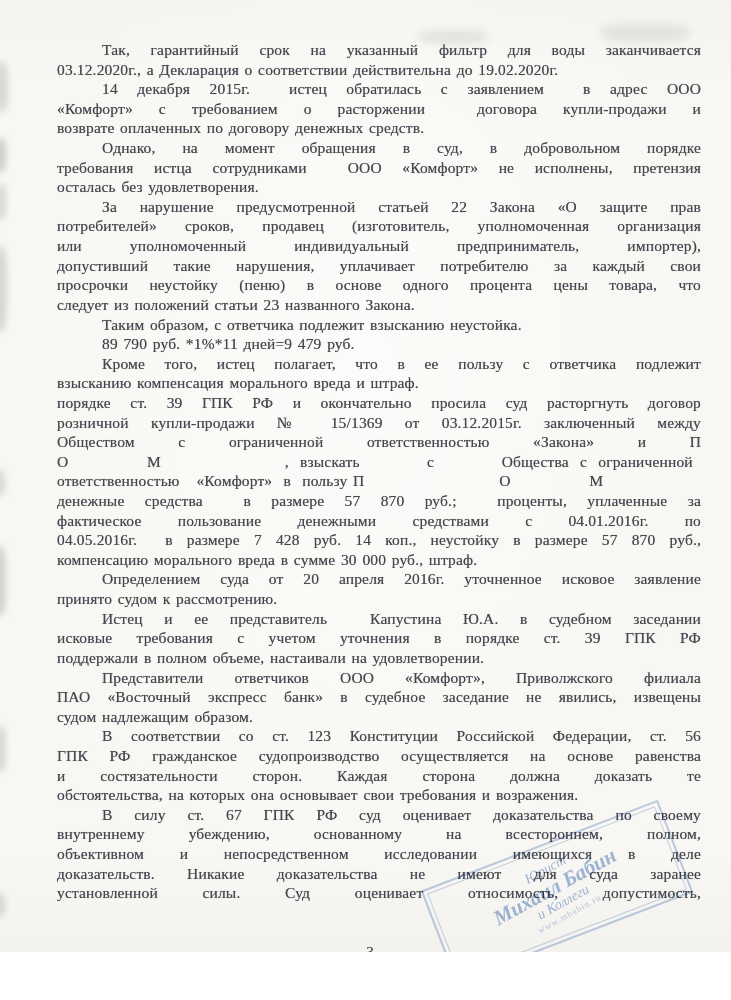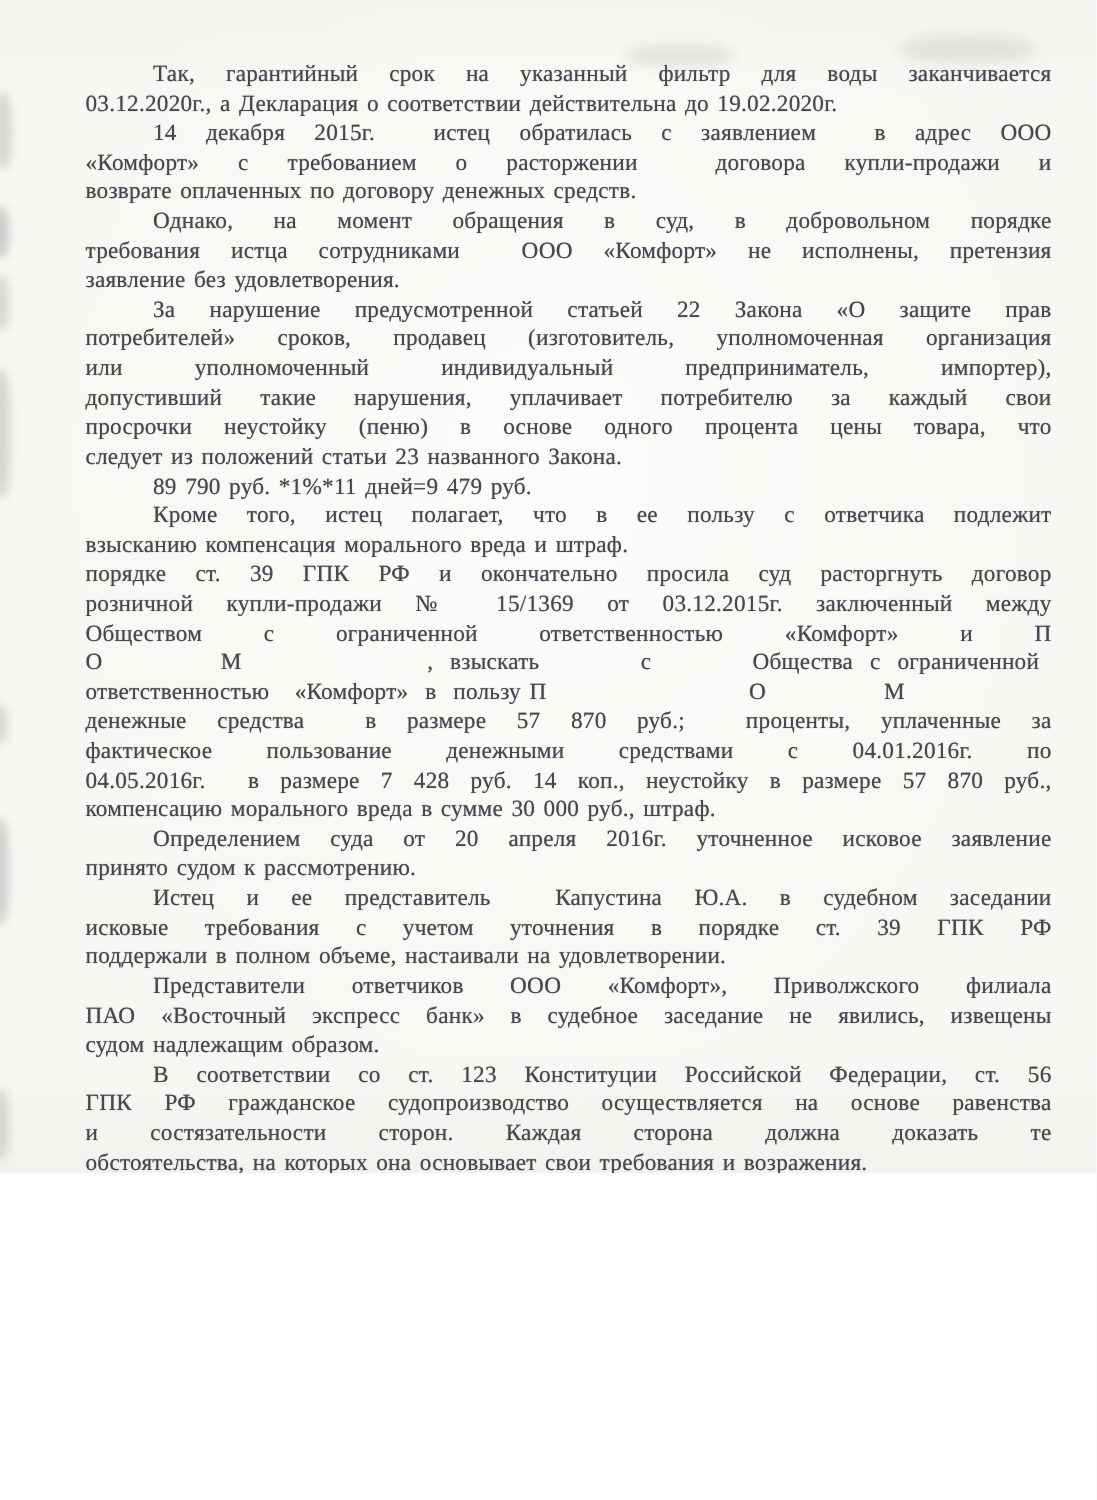--- a/index.html
+++ b/index.html
@@ -1,19 +1,19 @@
 <!DOCTYPE html>
 <html><head>
 <meta charset="utf-8">
 <style>
   html,body { margin:0; padding:0; }
   #page {
     position: relative;
     width: 731px;
-    height: 782px;
+    height: 952px;
     background:
       radial-gradient(ellipse at 50% 40%, rgba(255,255,255,.55), rgba(255,255,255,0) 70%),
       linear-gradient(180deg, #f4f3ef 0%, #f8f7f3 8%, #f8f7f3 90%, #f3f2ee 100%);
     background-color: #f7f6f2;
     overflow: hidden;
     font-family: "Liberation Serif", "DejaVu Serif", serif;
   }
   #doc-text {
     position: absolute;
     left: 57px;
@@ -109,33 +109,34 @@
 <div id="page">
 
   <div id="doc-text">
       <div class="line ind">Так, гарантийный срок на указанный фильтр для воды заканчивается</div>
       <div class="line end">03.12.2020г., а Декларация о соответствии действительна до 19.02.2020г.</div>
       <div class="line ind">14 декабря 2015г.&nbsp; истец обратилась с заявлением&nbsp; в адрес ООО</div>
       <div class="line">«Комфорт» с требованием о расторжении&nbsp; договора купли-продажи и</div>
       <div class="line end">возврате оплаченных по договору денежных средств.</div>
       <div class="line ind">Однако, на момент обращения в суд, в добровольном порядке</div>
       <div class="line">требования истца сотрудниками&nbsp; ООО «Комфорт» не исполнены, претензия</div>
-      <div class="line end">заявление без удовлетворения.</div>
+      <div class="line end">осталась без удовлетворения.</div>
       <div class="line ind">За нарушение предусмотренной статьей 22 Закона «О защите прав</div>
       <div class="line">потребителей» сроков, продавец (изготовитель, уполномоченная организация</div>
       <div class="line">или уполномоченный индивидуальный предприниматель, импортер),</div>
       <div class="line">допустивший такие нарушения, уплачивает потребителю за каждый свои</div>
       <div class="line">просрочки неустойку (пеню) в основе одного процента цены товара, что</div>
       <div class="line end">следует из положений статьи 23 названного Закона.</div>
+      <div class="line ind end">Таким образом, с ответчика подлежит взысканию неустойка.</div>
       <div class="line ind end">89 790 руб. *1%*11 дней=9 479 руб.</div>
       <div class="line ind">Кроме того, истец полагает, что в ее пользу с ответчика подлежит</div>
       <div class="line end">взысканию компенсация морального вреда и штраф.</div>
       <div class="line">порядке ст. 39 ГПК РФ и окончательно просила суд расторгнуть договор</div>
       <div class="line">розничной купли-продажи № 15/1369 от 03.12.2015г. заключенный между</div>
-      <div class="line">Обществом с ограниченной ответственностью «Комфорт» и П</div>
+      <div class="line">Обществом с ограниченной ответственностью «Закона» и П</div>
       <div class="line end">О&nbsp;&nbsp;&nbsp;&nbsp;&nbsp;&nbsp;&nbsp;&nbsp;&nbsp;&nbsp;&nbsp;&nbsp;&nbsp;&nbsp;М&nbsp;&nbsp;&nbsp;&nbsp;&nbsp;&nbsp;&nbsp;&nbsp;&nbsp;&nbsp;&nbsp;&nbsp;&nbsp;&nbsp;&nbsp;&nbsp;&nbsp;&nbsp;&nbsp;&nbsp;&nbsp;&nbsp;,&nbsp; взыскать&nbsp;&nbsp;&nbsp;&nbsp;&nbsp;&nbsp;&nbsp;&nbsp;&nbsp;&nbsp;&nbsp;&nbsp;с&nbsp;&nbsp;&nbsp;&nbsp;&nbsp;&nbsp;&nbsp;&nbsp;&nbsp;&nbsp;&nbsp;&nbsp;Общества&nbsp;&nbsp;с&nbsp;&nbsp;ограниченной</div>
       <div class="line end">ответственностью&nbsp;&nbsp; «Комфорт»&nbsp;&nbsp;в&nbsp;&nbsp;пользу&nbsp;П&nbsp;&nbsp;&nbsp;&nbsp;&nbsp;&nbsp;&nbsp;&nbsp;&nbsp;&nbsp;&nbsp;&nbsp;&nbsp;&nbsp;&nbsp;&nbsp;&nbsp;&nbsp;&nbsp;&nbsp;&nbsp;&nbsp;&nbsp;&nbsp;О&nbsp;&nbsp;&nbsp;&nbsp;&nbsp;&nbsp;&nbsp;&nbsp;&nbsp;&nbsp;&nbsp;&nbsp;&nbsp;&nbsp;М</div>
       <div class="line">денежные средства&nbsp; в размере 57 870 руб.;&nbsp; проценты, уплаченные за</div>
       <div class="line">фактическое пользование денежными средствами с 04.01.2016г. по</div>
       <div class="line">04.05.2016г.&nbsp; в размере 7 428 руб. 14 коп., неустойку в размере 57 870 руб.,</div>
       <div class="line end">компенсацию морального вреда в сумме 30 000 руб., штраф.</div>
       <div class="line ind">Определением суда от 20 апреля 2016г. уточненное исковое заявление</div>
       <div class="line end">принято судом к рассмотрению.</div>
       <div class="line ind">Истец и ее представитель&nbsp; Капустина Ю.А. в судебном заседании</div>
       <div class="line">исковые требования с учетом уточнения в порядке ст. 39 ГПК РФ</div>

